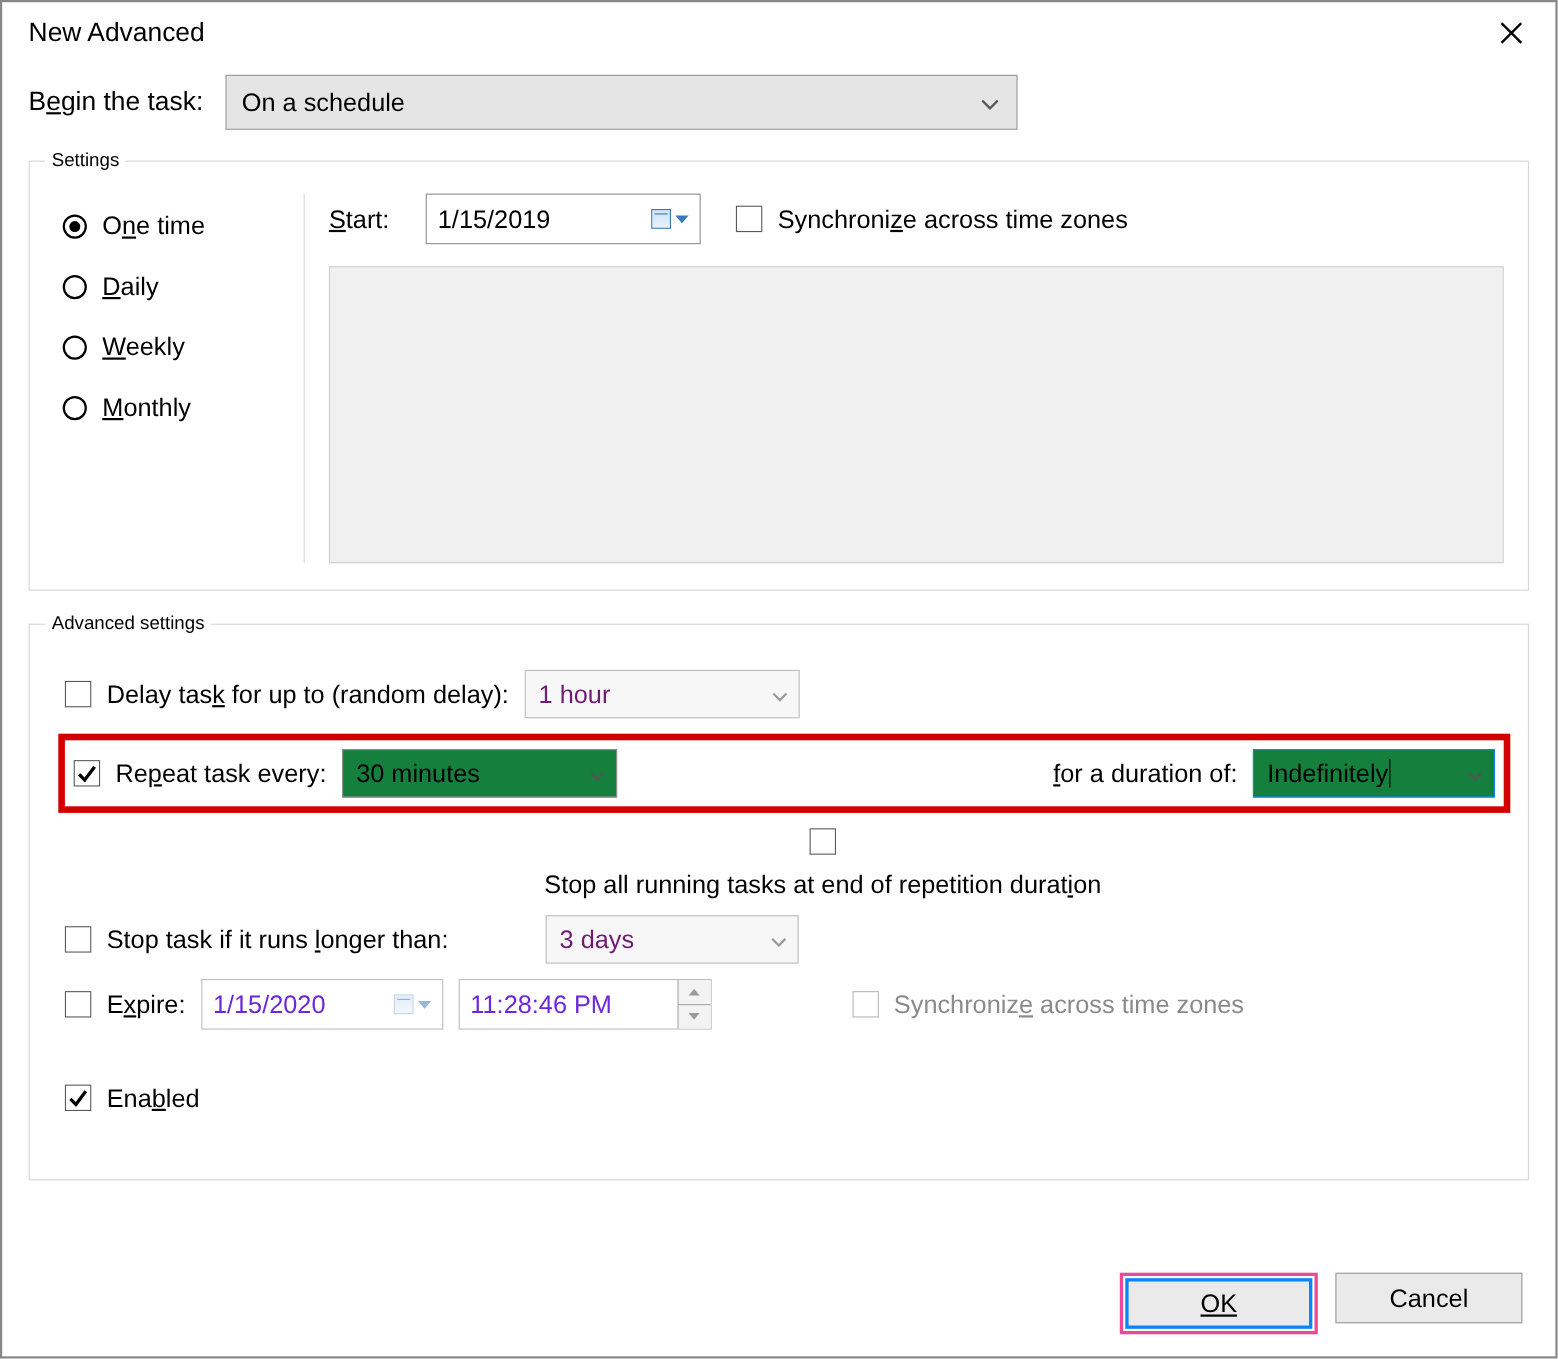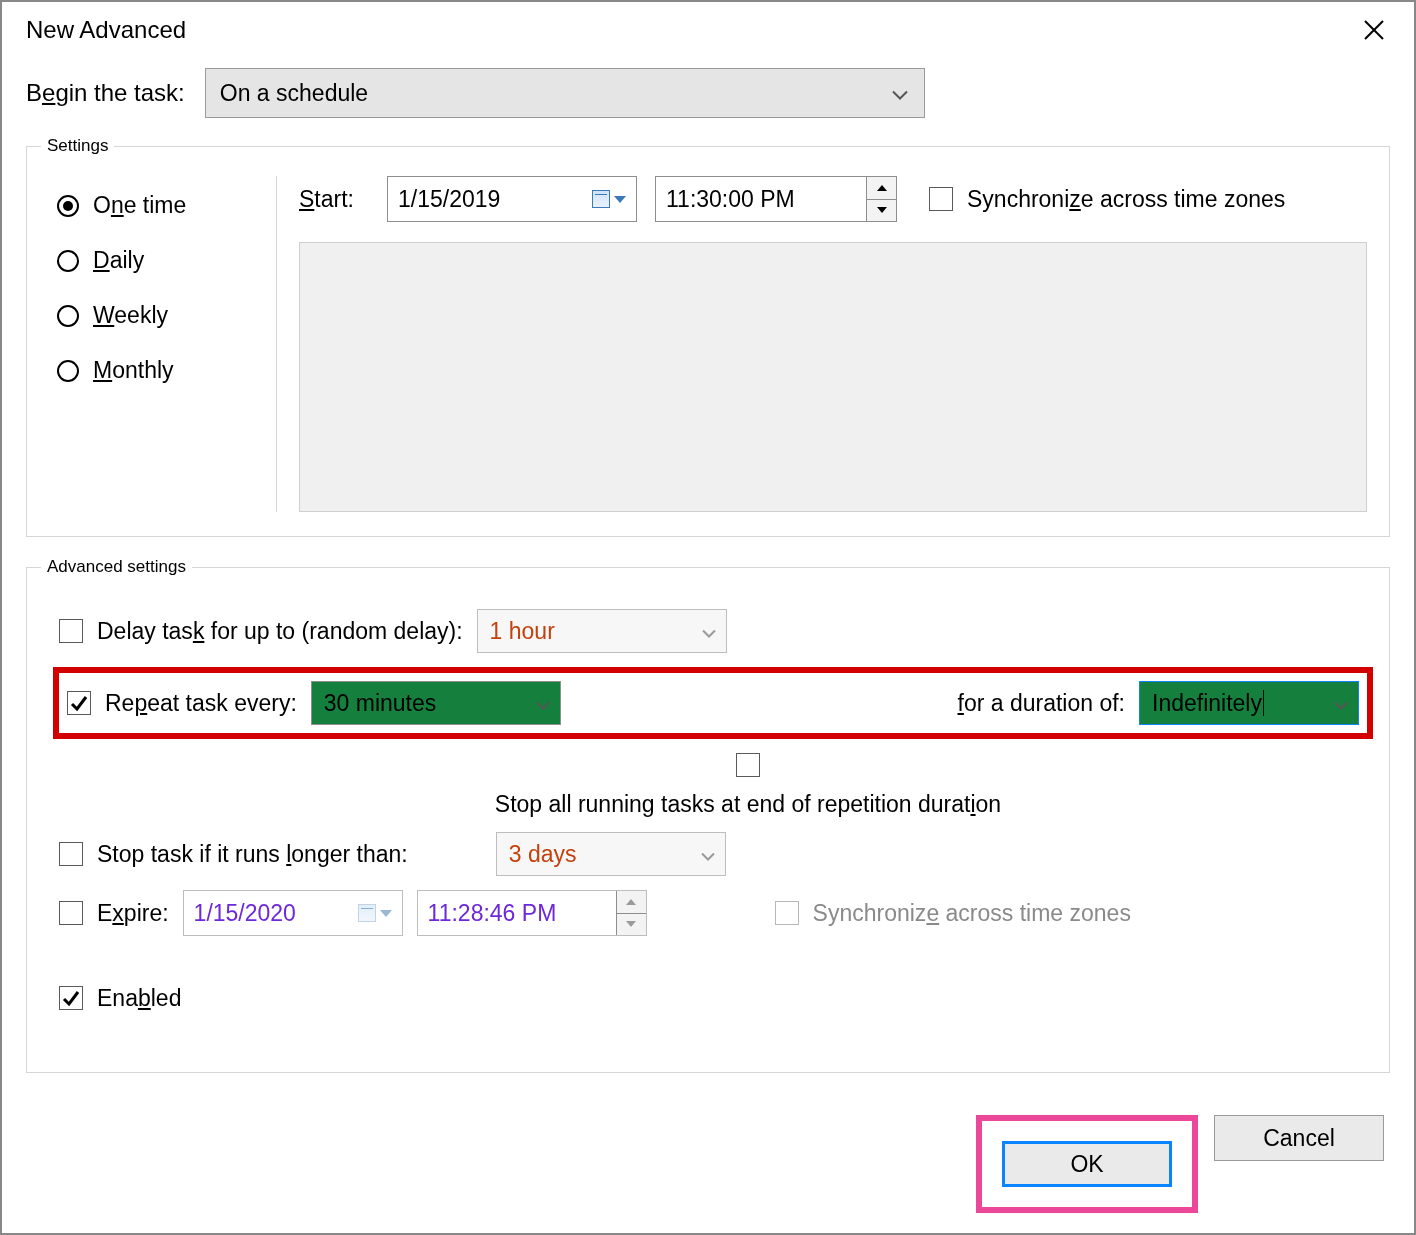--- a/index.html
+++ b/index.html
@@ -51,33 +51,33 @@
   .chk.checked svg { display: block; }
   .chk svg { display: none; width: 18px; height: 18px; stroke: #000; stroke-width: 3; fill: none; }
   .chk.disabled { border-color: #b8b8b8; }
   .chkrow { display: flex; align-items: center; gap: 14px; }
 
   .recur-box { border: 1px solid #cfcfcf; background: #f0f0f0; height: 270px; }
 
   .adv-body { padding: 18px 22px 28px 32px; }
   .adv-row { display: flex; align-items: center; gap: 14px; margin: 14px 0; min-height: 44px; }
   .select { border: 1px solid #8e8e8e; background: #15803d; height: 44px; display: inline-flex; align-items: center; padding: 0 38px 0 12px; position: relative; min-width: 210px; }
-  .select.disabled { color: #c2410c; border-color: #bdbdbd; background: #f7f7f7; }
+  .select.disabled { color: #701a75; border-color: #bdbdbd; background: #f7f7f7; }
   .select .sel-arrow { position: absolute; right: 10px; top: 50%; transform: translateY(-50%); }
   .select.focused { border-color: #0a84ff; }
   .cursor-bar { display:inline-block; width:1px; height:26px; background:#000; margin-left:1px; vertical-align:middle; }
 
   .disabled-text { color: #8a8a8a; }
 
   .highlight-red { border: 6px solid #d30000; padding: 4px 8px; }
   .repeat-row-wrap { margin: 6px -6px; }
 
   .dialog-buttons { position: absolute; bottom: 20px; right: 30px; display: flex; gap: 16px; }
   .btn { width: 170px; height: 46px; border: 1px solid #9a9a9a; background: #eaeaea; display: flex; align-items: center; justify-content: center; cursor: pointer; }
-  .ok-wrap { border: 6px solid #ec4899; padding: 20px; }
+  .ok-wrap { border: 3px solid #ec4899; padding: 2px; text-decoration: underline; }
   .btn.primary { border: 3px solid #0a84ff; }
 
   .datebox.disabled, .timebox.disabled { color:#6d28d9; border-color:#bdbdbd; }
   .datebox.disabled .tri-down { border-top-color:#9ab7d3; }
   .datebox.disabled .cal-ico { border-color:#9ab7d3; opacity:.6; }
   .timebox.disabled .tri-up-sm { border-bottom-color:#9a9a9a; }
   .timebox.disabled .tri-dn-sm { border-top-color:#9a9a9a; }
 </style>
 </head>
 <body>
@@ -129,31 +129,20 @@
       </div>
       <div class="settings-right">
         <div class="start-row">
           <span class="lbl"><span class="u">S</span>tart:</span>
           <div class="datebox">
             <span>1/15/2019</span>
             <span class="cal">
               <span class="cal-ico"></span>
               <span class="tri-down"></span>
             </span>
-          </div>
-          <div class="timebox">
-            <span>11:30:00 PM</span>
-            <div class="spinner">
-              <div>
-                  <span class="tri-up-sm"></span>
-                </div>
-              <div>
-                  <span class="tri-dn-sm"></span>
-                </div>
-            </div>
           </div>
           <div class="chkrow" style="margin-left:14px;">
             <span class="chk"></span>
             <span>Synchroni<span class="u">z</span>e across time zones</span>
           </div>
         </div>
         <div class="recur-box"></div>
       </div>
     </div>
   </fieldset>

